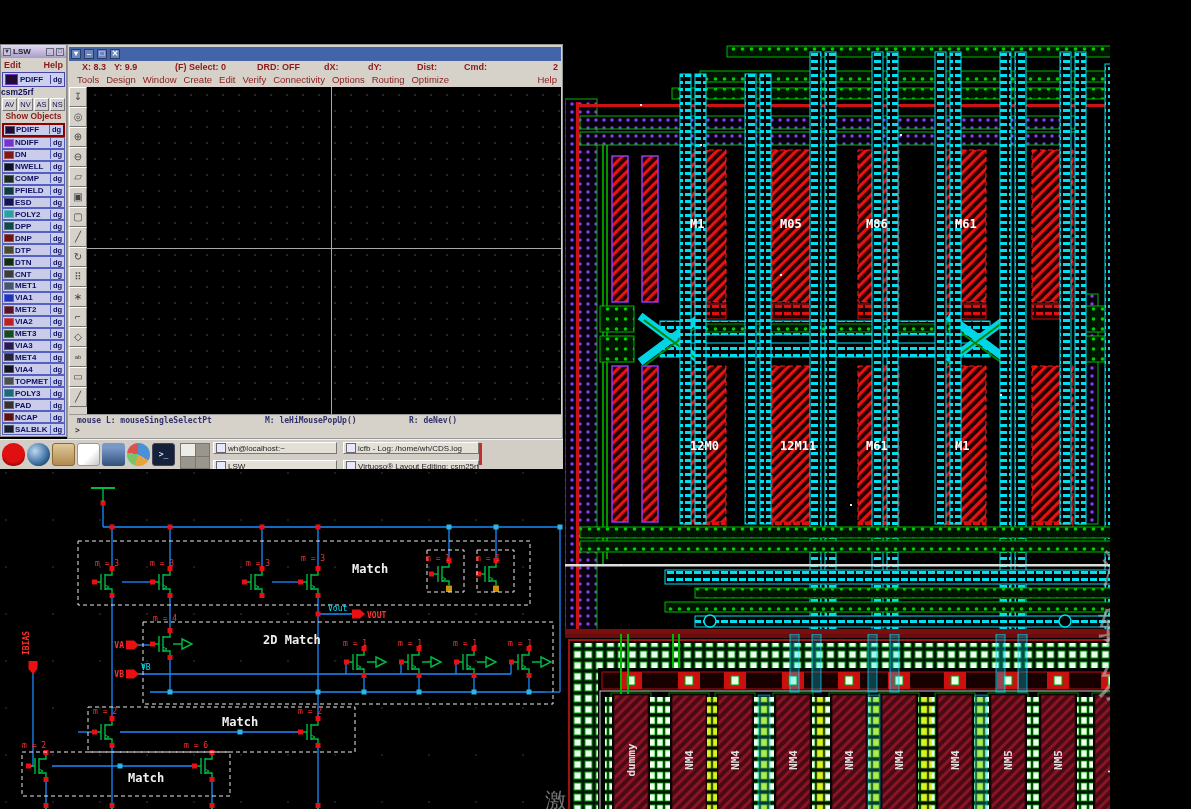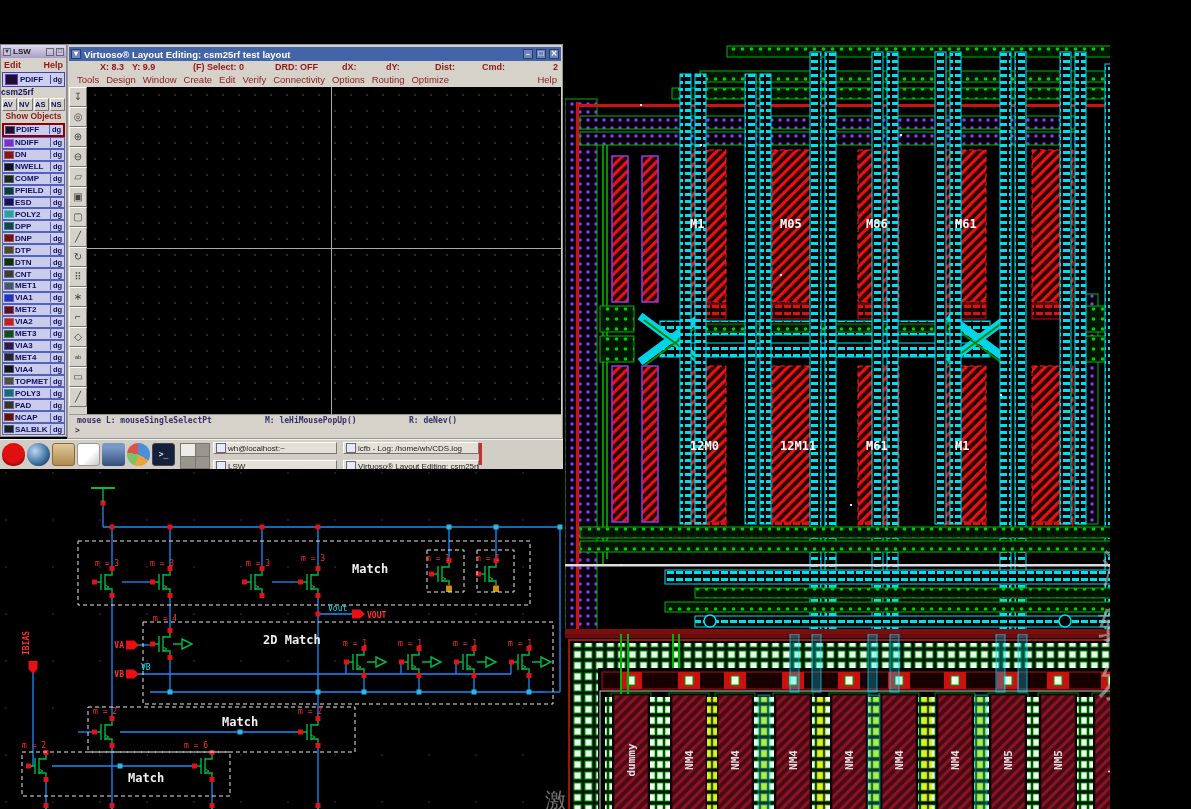--- a/index.html
+++ b/index.html
@@ -10,35 +10,35 @@
   .lsw-title{height:13px;background:linear-gradient(#e2daf2,#a89cc8);display:flex;align-items:center;font-size:8px;font-weight:bold;color:#222;padding:0 2px;gap:2px;}
   .lsw-title .ttl{flex:1;}
   .winsq{width:8px;height:8px;border:1px solid #667;background:#cac2de;box-sizing:border-box;font-size:6px;line-height:5px;text-align:center;color:#334;}
   .lsw-menu{height:14px;display:flex;justify-content:space-between;align-items:center;font-size:9px;font-weight:bold;color:#8b1a1a;padding:0 3px;}
   .lsw-cur{height:15px;display:flex;align-items:center;border:1px solid #4444aa;margin:0 1px;background:#ccd0ec;font-size:8px;font-weight:bold;color:#101060;box-sizing:border-box;}
   .lsw-cur .sw{width:11px;height:9px;margin:0 2px;background:#1c0f33;border:1px solid #7733cc;}
   .lsw-cur .nm{flex:1;}
   .lsw-cur .dg{width:13px;border-left:1px solid #4444aa;text-align:center;font-size:7.5px;}
   .lsw-lib{height:11px;font-size:8.5px;font-weight:bold;color:#101060;}
   .lsw-modes{height:13px;display:flex;padding:0 1px;gap:1px;}
-  .lsw-modes .mb{flex:1;font-size:7.5px;font-weight:bold;color:#101060;background:#d6d2ca;border:1px solid;border-color:#fff #777 #777 #fff;line-height:11px;}
+  .lsw-modes .mb{flex:1;font-size:7.5px;font-weight:normal;color:#101060;background:#d6d2ca;border:1px solid;border-color:#fff #777 #777 #fff;text-align:center;line-height:11px;}
   .lsw-show{height:12px;text-align:center;font-size:8.5px;font-weight:bold;color:#8b1a1a;}
   #layer-list{flex:1;display:flex;flex-direction:column;padding-bottom:1px;}
   .lrow{flex:1;display:flex;align-items:center;background:#c9cdea;border:1px solid #5560c0;margin:0 1px;font-size:8px;font-weight:bold;color:#101060;box-sizing:border-box;overflow:hidden;}
   .lrow.sel{border:2px solid #8b0000;}
   .lrow .sw{width:10px;height:8px;margin:0 1px;flex:none;border:1px solid rgba(255,255,255,.25);box-sizing:border-box;}
   .lrow .nm{flex:1;white-space:nowrap;overflow:hidden;}
   .lrow .dg{width:13px;border-left:1px solid #5560c0;text-align:center;font-size:7.5px;flex:none;}
 
   
   .vw{position:absolute;left:67px;top:0;width:496px;height:395px;background:#d6d2ca;border:1px solid #999;box-sizing:border-box;}
   .vw-title{position:absolute;left:1px;top:2px;right:1px;height:14px;background:#4464a8;color:#fff;font-size:9.5px;font-weight:bold;display:flex;align-items:center;padding:0 2px;gap:3px;}
   .vw-title .ttl{flex:1;white-space:nowrap;overflow:hidden;}
   .tbico{width:10px;height:10px;background:#6b86bd;border:1px solid #2a3a6a;color:#fff;font-size:8px;line-height:8px;text-align:center;box-sizing:border-box;flex:none;}
-  .vw-status{position:absolute;left:19px;top:16px;right:1px;height:13px;font-size:9px;font-weight:bold;color:#8b1a1a;}
+  .vw-status{position:absolute;left:1px;top:16px;right:1px;height:13px;font-size:9px;font-weight:bold;color:#8b1a1a;}
   .vw-status span{position:absolute;top:1px;white-space:nowrap;}
   .vw-menubar{position:absolute;left:1px;top:29px;right:1px;height:13px;font-size:9.5px;font-weight:normal;color:#8b1a1a;}
   #menu-row{position:absolute;left:8px;top:0;display:flex;gap:7px;}
   .vw-help{position:absolute;right:4px;top:0;}
   .vw-tools{position:absolute;left:1px;top:42px;width:18px;bottom:23px;background:#d6d2ca;display:flex;flex-direction:column;}
   .tool{height:20px;border:1px solid;border-color:#fff #777 #777 #fff;font-size:10px;color:#444;text-align:center;line-height:18px;background:#d6d2ca;box-sizing:border-box;overflow:hidden;}
   .tool.small{font-size:6px;}
   .vw-canvas{position:absolute;left:19px;top:42px;right:1px;bottom:23px;background-color:#000;background-image:radial-gradient(#282828 1px,transparent 1px);background-size:16px 16px;}
   .xh-v{position:absolute;left:244px;top:0;bottom:0;width:1px;background:#a8a8a8;}
   .xh-h{position:absolute;left:0;right:0;top:161px;height:1px;background:#a8a8a8;}
@@ -230,21 +230,20 @@
           <span class="sw" style="background: rgb(24, 32, 46);"></span>
           <span class="nm">SALBLK</span>
           <span class="dg">dg</span>
         </div>
       </div>
   </div>
 
   <div class="vw">
     <div class="vw-title">
       <span class="tbico">▾</span>
-      <span class="ttl">Virtuoso® Layout Editing: csm25rf test layout</span>
       <span class="tbico">–</span>
       <span class="tbico">□</span>
       <span class="tbico">✕</span>
     </div>
     <div class="vw-status">
       <span style="left:13px">X: 8.3</span>
       <span style="left:45px">Y: 9.9</span>
       <span style="left:106px">(F) Select: 0</span>
       <span style="left:188px">DRD: OFF</span>
       <span style="left:255px">dX:</span>

